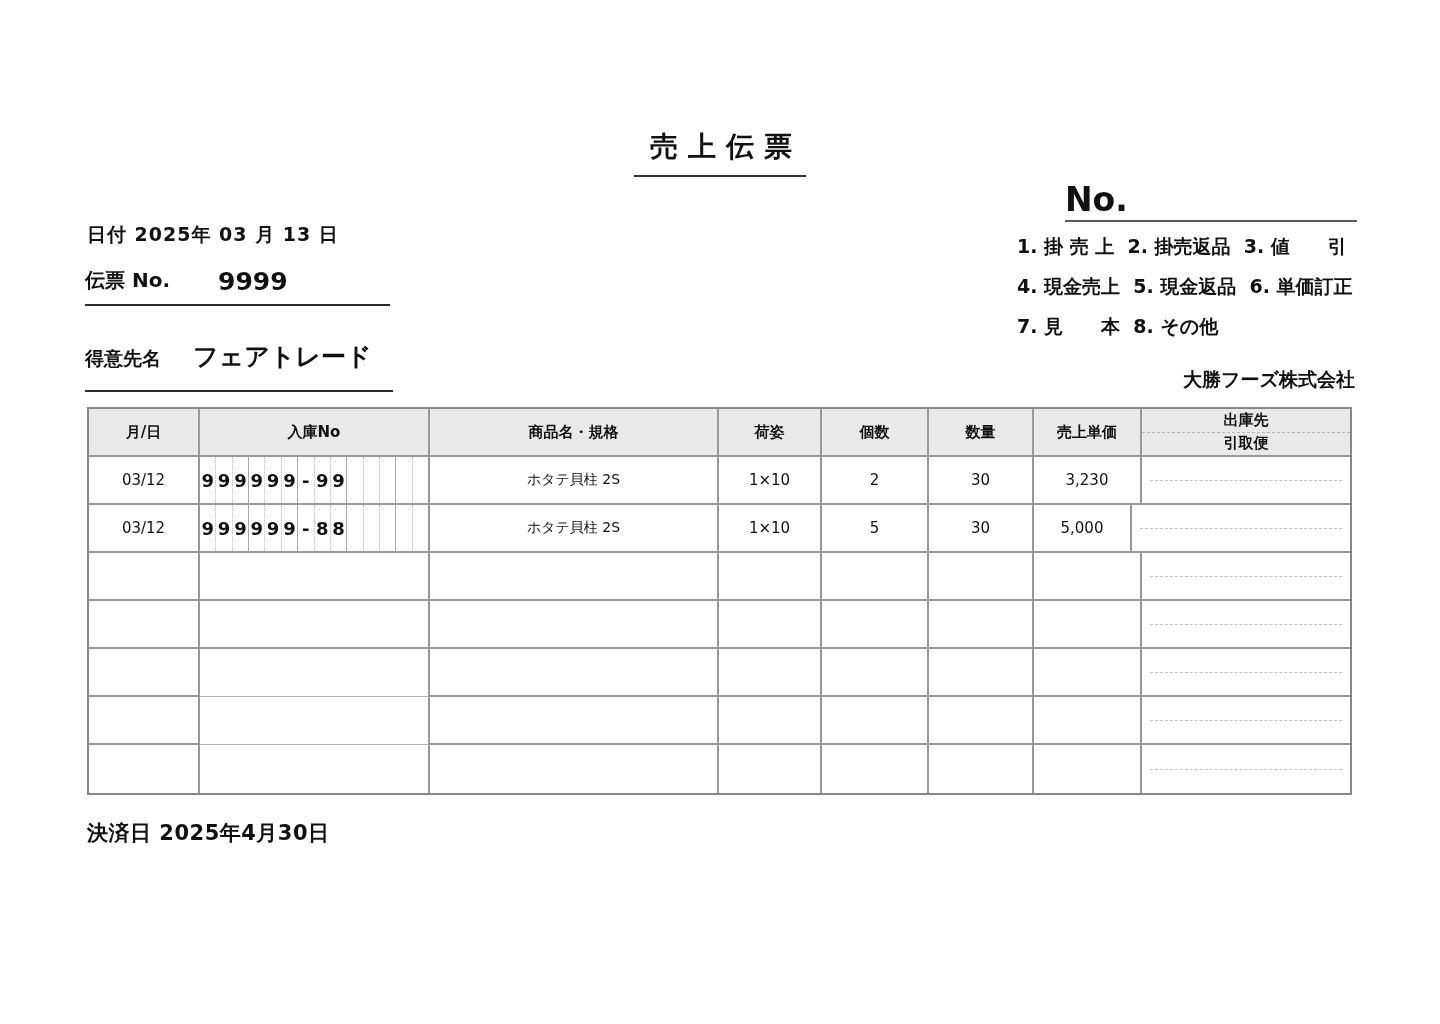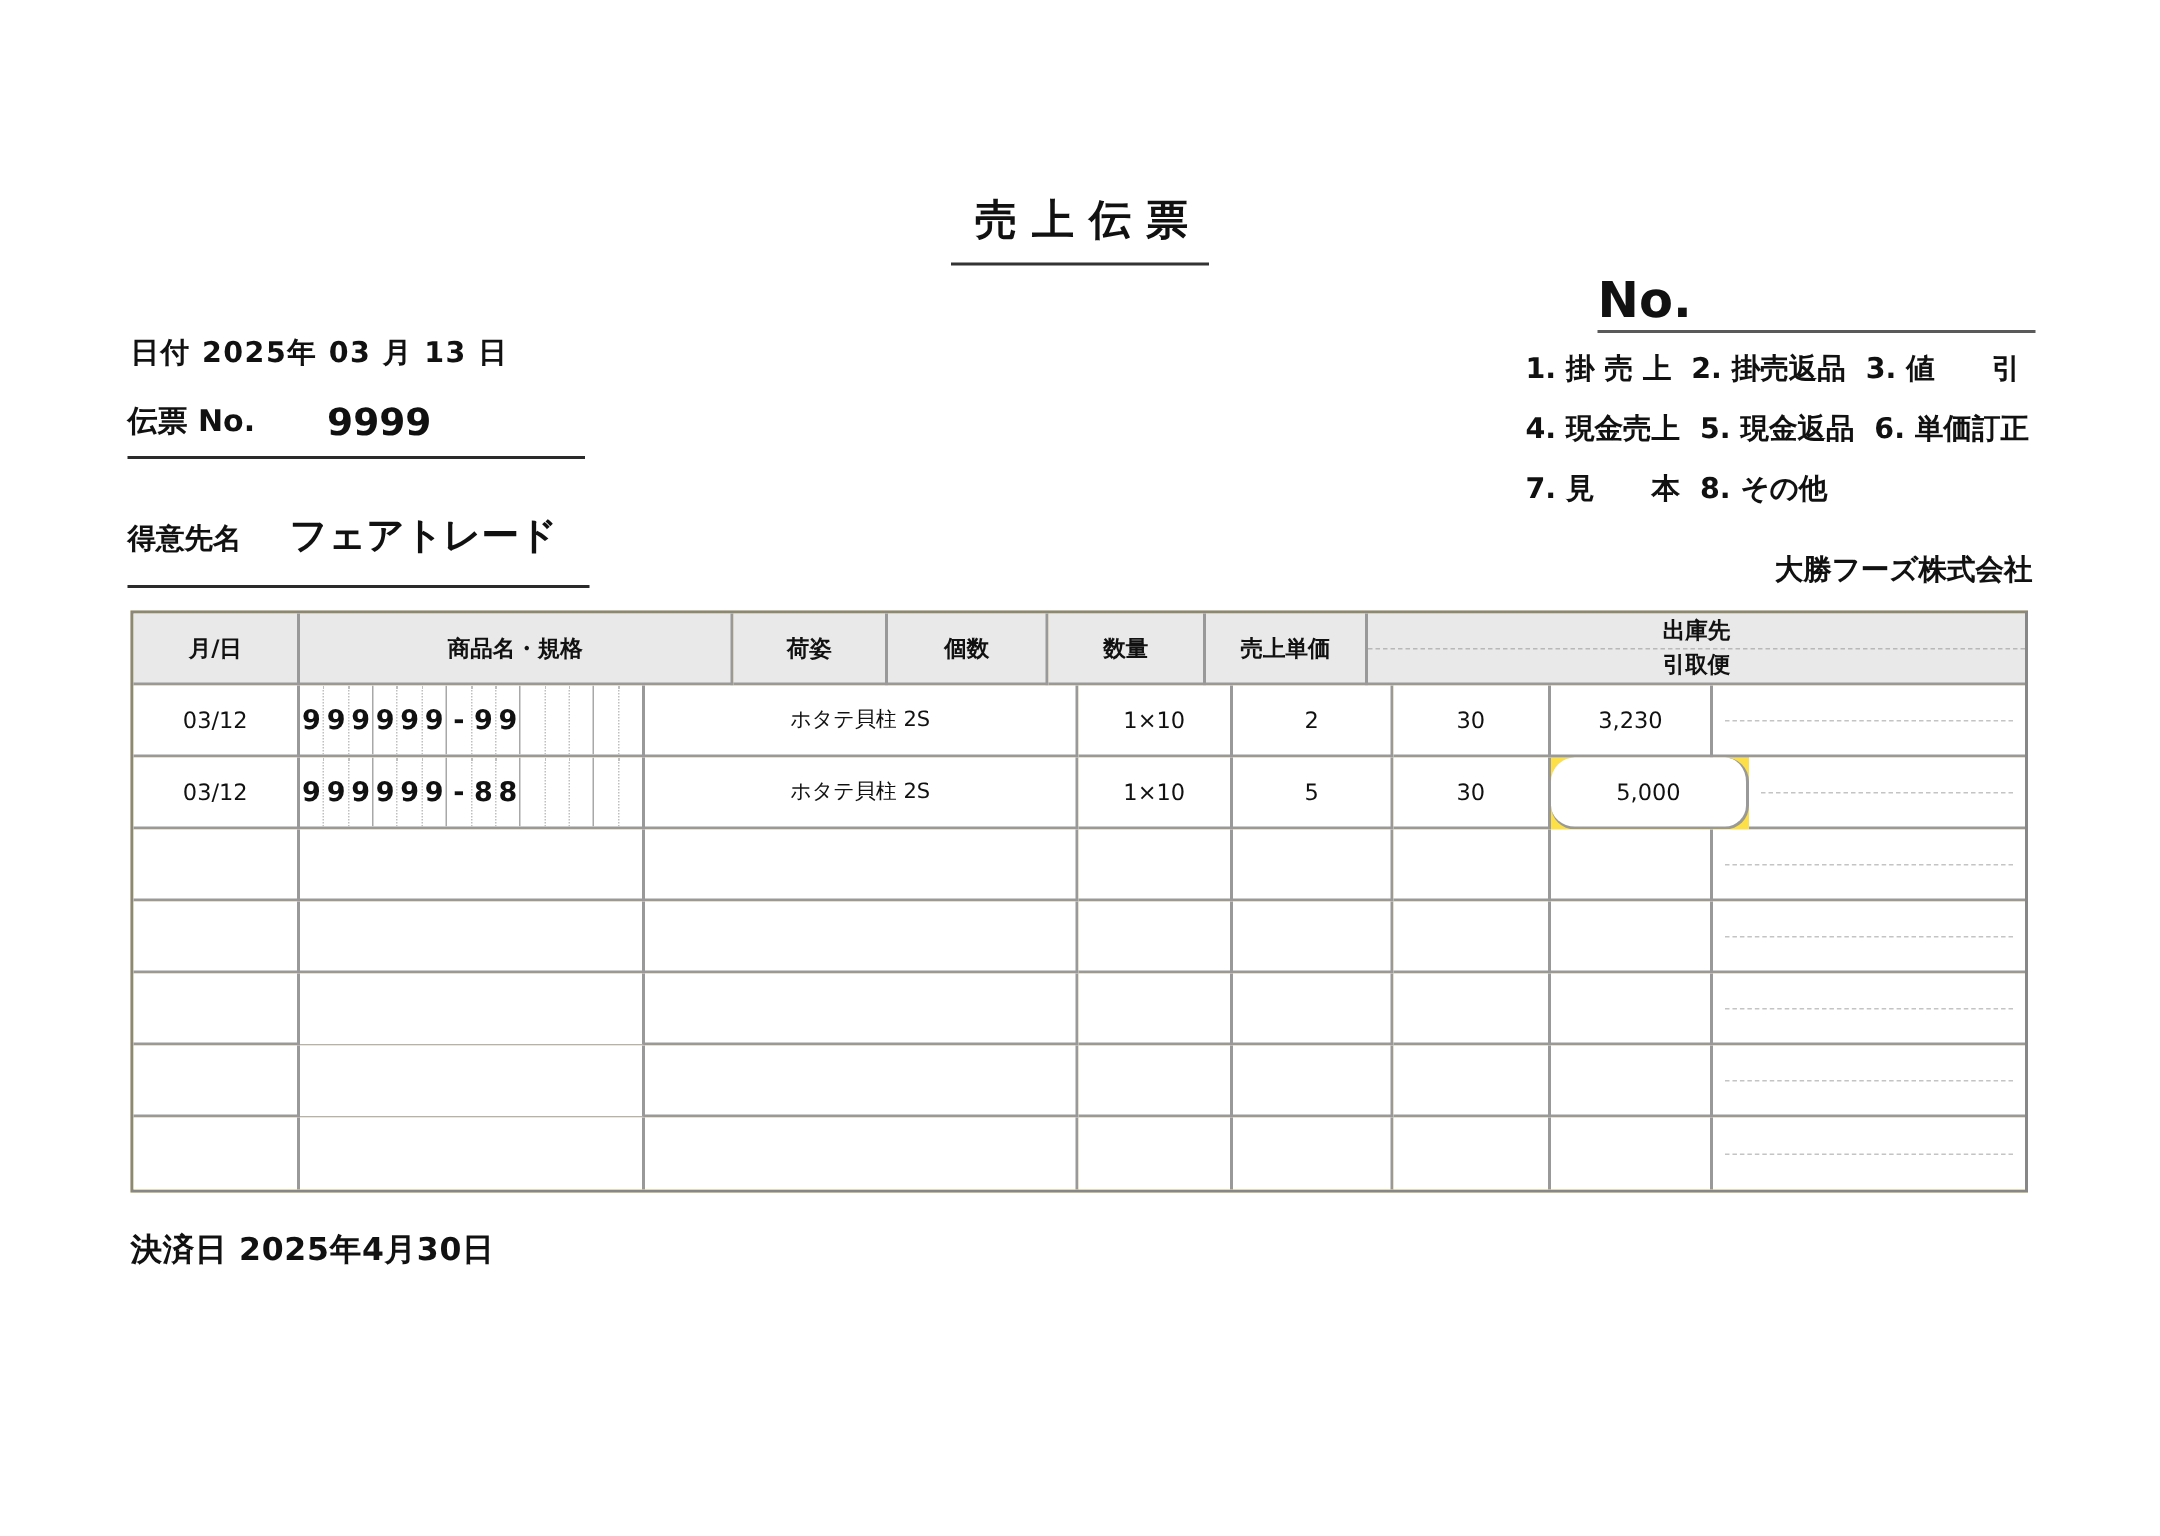--- a/index.html
+++ b/index.html
@@ -91,20 +91,21 @@
     <div>1. 掛 売 上  2. 掛売返品  3. 値　　引</div>
     <div>4. 現金売上  5. 現金返品  6. 単価訂正</div>
     <div>7. 見　　本  8. その他</div>
   </div>
 
   <div class="company">大勝フーズ株式会社</div>
 
   <div class="sales-table">
       <div class="trow">
         <div class="tcell hcell" style="width: 111px; flex: 0 0 auto;">月/日</div>
+        <div class="tcell hcell" style="width: 230px; flex: 0 0 auto;">入庫No</div>
         <div class="tcell hcell" style="width: 289px; flex: 0 0 auto;">商品名・規格</div>
         <div class="tcell hcell" style="width: 103px; flex: 0 0 auto;">荷姿</div>
         <div class="tcell hcell" style="width: 107px; flex: 0 0 auto;">個数</div>
         <div class="tcell hcell" style="width: 105px; flex: 0 0 auto; text-align: center;">数量</div>
         <div class="tcell hcell" style="width: 108px; flex: 0 0 auto;">売上単価</div>
         <div class="tcell hcell dest-h" style="flex: 1 1 0%;">
           <div class="half top">出庫先</div>
           <div class="half">引取便</div>
         </div>
       </div>
@@ -154,21 +155,21 @@
             <div class="slot"></div>
             <div class="slot gend"></div>
             <div class="slot"></div>
             <div class="slot"></div>
           </div>
         </div>
         <div class="tcell cell-small" style="width: 289px; flex: 0 0 auto;">ホタテ貝柱 2S</div>
         <div class="tcell" style="width: 103px; flex: 0 0 auto;">1×10</div>
         <div class="tcell" style="width: 107px; flex: 0 0 auto;">5</div>
         <div class="tcell" style="width: 105px; flex: 0 0 auto;">30</div>
-        <div class="tcell" style="width: 132px; flex: 0 0 auto; border-radius: 16px;">5,000</div>
+        <div class="tcell" style="width: 98px; flex: 0 0 auto;">5,000</div>
         <div class="tcell dest" style="flex: 1 1 0%;">
           <div class="dashline"></div>
         </div>
       </div>
       <div class="trow">
         <div class="tcell" style="width: 111px; flex: 0 0 auto;"></div>
         <div class="tcell comb-cell" style="width: 230px; flex: 0 0 auto;"></div>
         <div class="tcell cell-small" style="width: 289px; flex: 0 0 auto;"></div>
         <div class="tcell" style="width: 103px; flex: 0 0 auto;"></div>
         <div class="tcell" style="width: 107px; flex: 0 0 auto;"></div>

